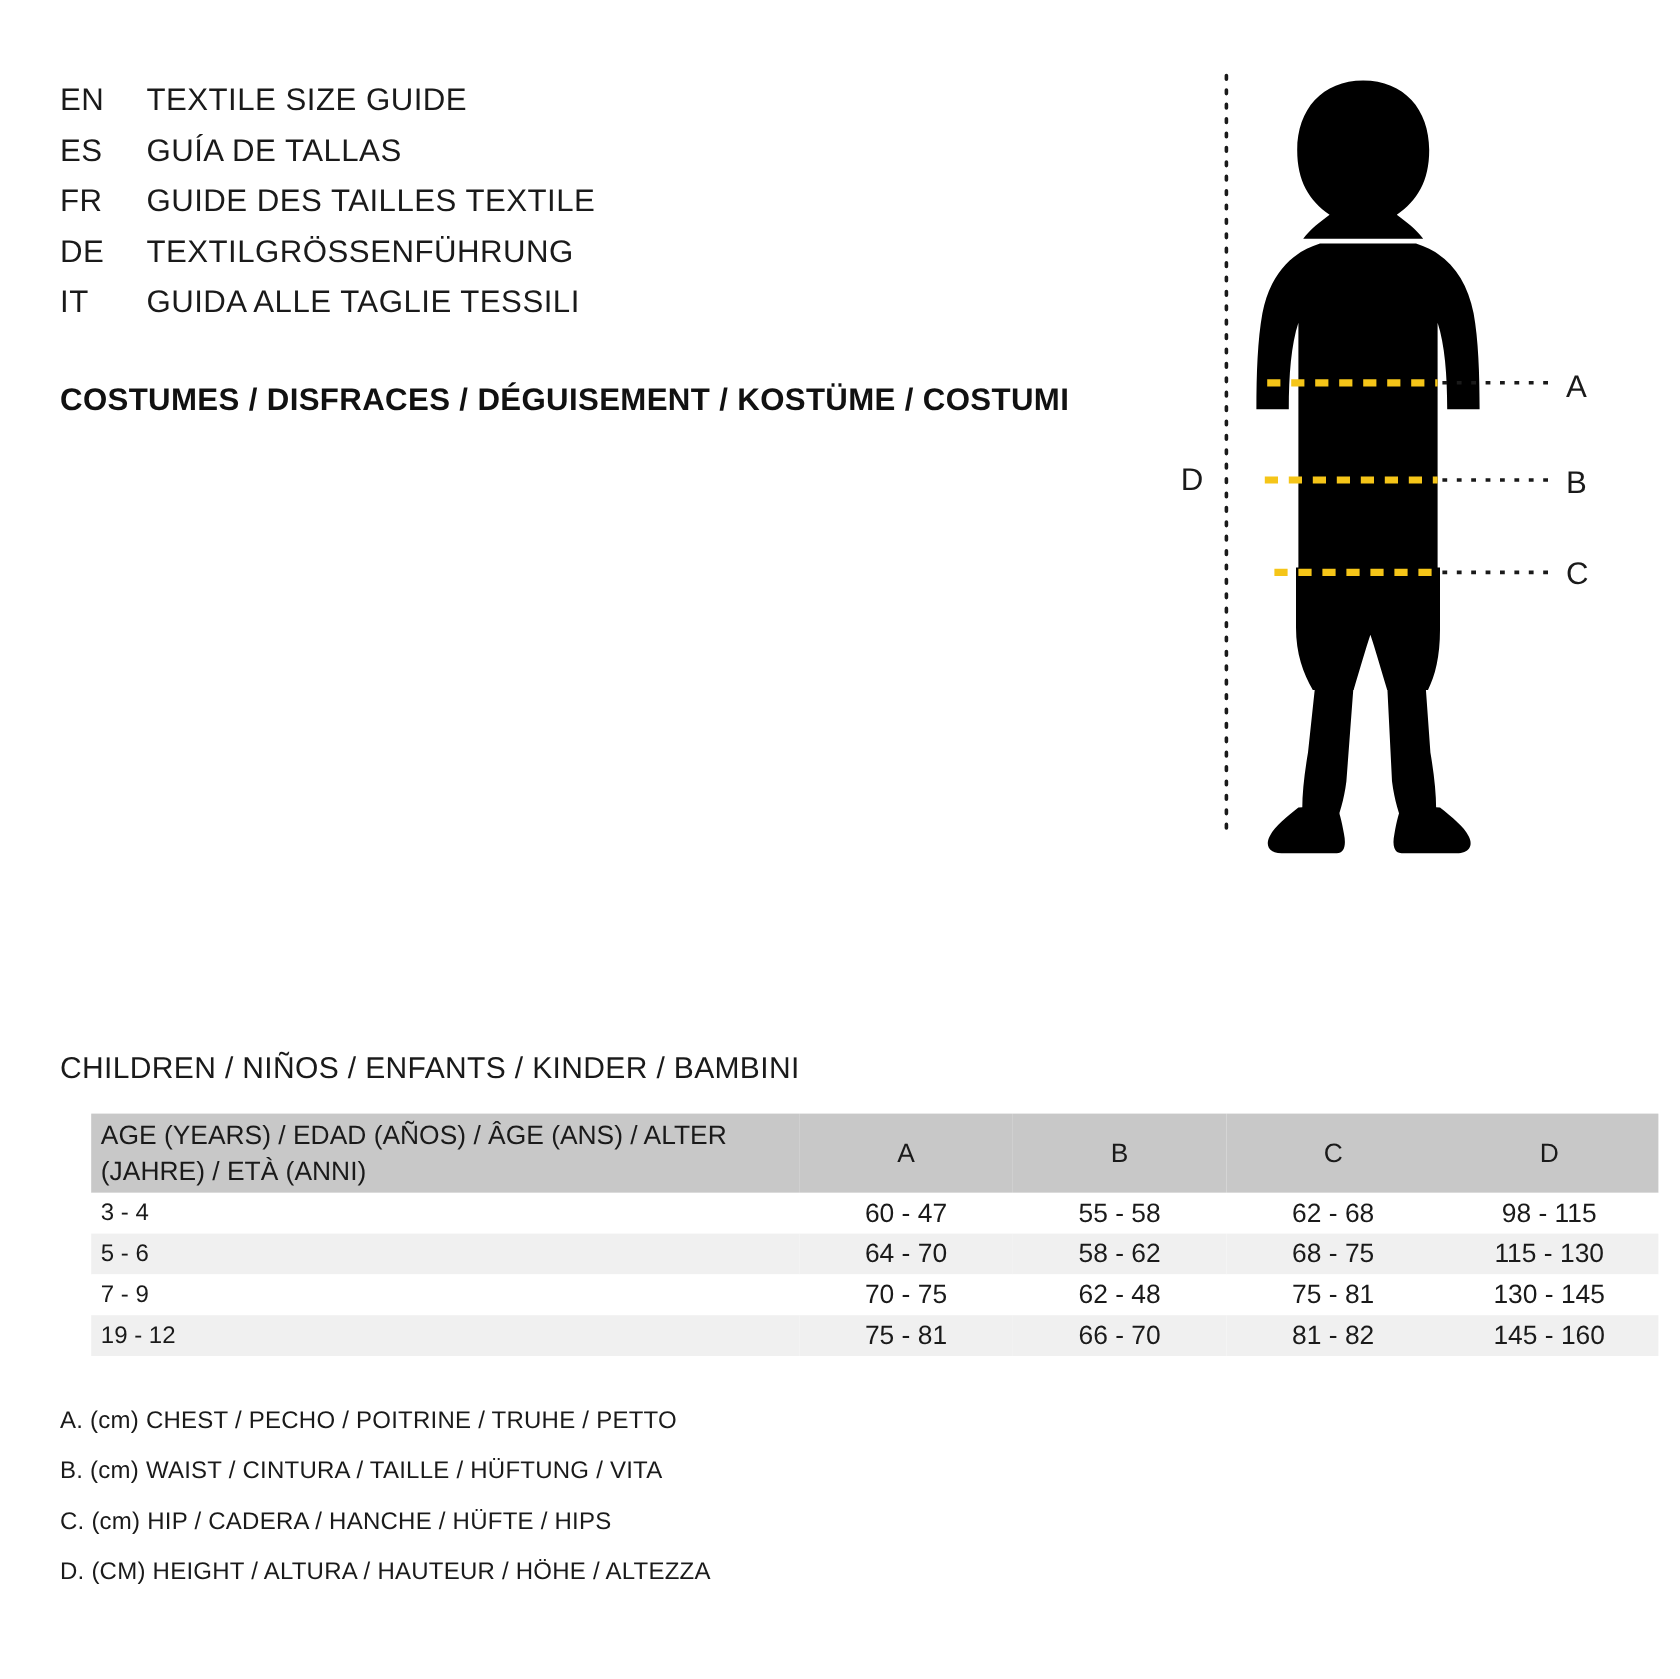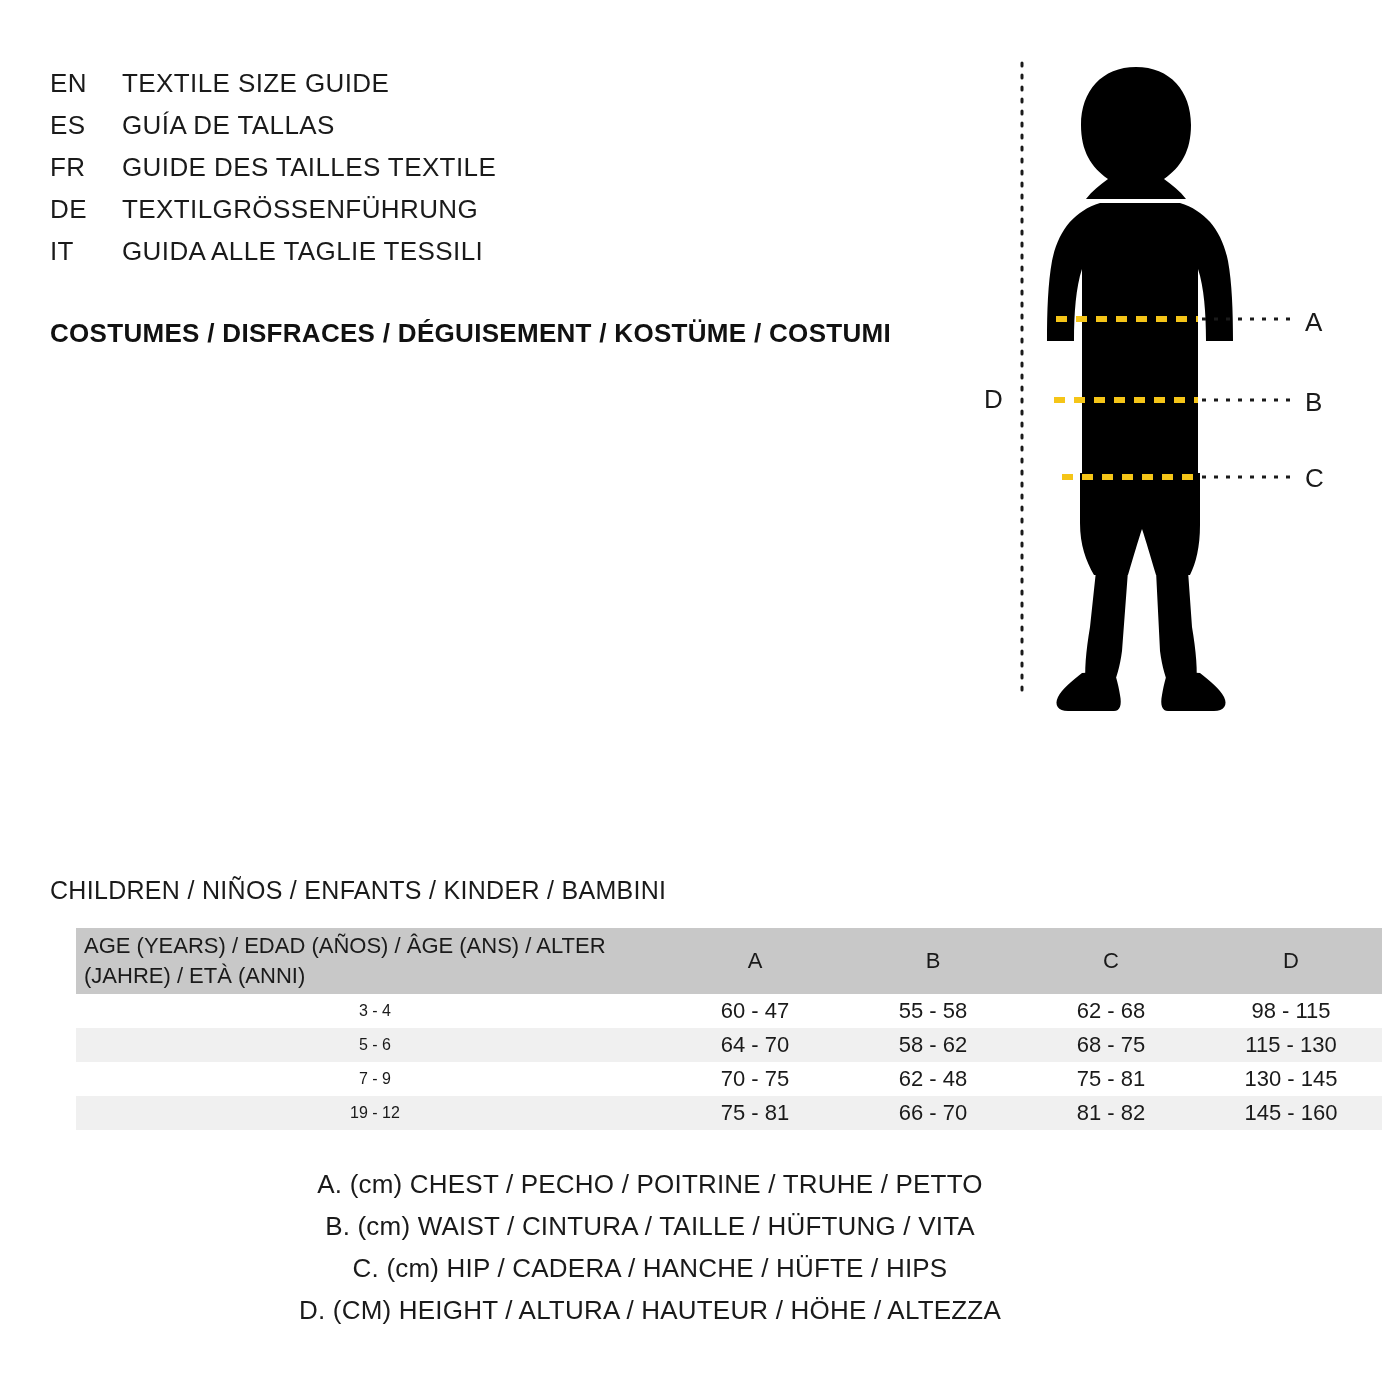--- a/index.html
+++ b/index.html
@@ -103,46 +103,45 @@
     padding-left: 8px !important;
     line-height: 30px;
     font-size: 22px;
   }
   .hdr-letter { text-align: center; font-size: 22px; }
 
   .data-row { height: 34px; }
   .data-row.odd  { background: #ffffff; }
   .data-row.even { background: #f0f0f0; }
   .cell-age {
-    text-align: center;
+    text-align: left;
     padding-left: 8px !important;
-    font-size: 16px;
+    font-size: 20px;
   }
   .cell-val { text-align: center; font-size: 22px; }
 
   col.c-age { width: 590px; }
   col.c-a   { width: 178px; }
   col.c-b   { width: 178px; }
   col.c-c   { width: 178px; }
   col.c-d   { width: 182px; }
 
   
   .legend {
     position: absolute;
     left: 50px;
     top: 1163px;
     width: 1200px;
   }
   .legend-row {
-    font-size: 26px;
+    font-size: 20px;
     line-height: 42px;
     letter-spacing: 0.2px;
     color: #1a1a1a;
     white-space: nowrap;
-    text-align: center;
   }
 </style>
 </head>
 <body>
 
 <div class="lang-block">
   <div class="lang-row">
     <span class="lang-code">EN</span>
     <span class="lang-text">TEXTILE SIZE GUIDE</span>
   </div>

